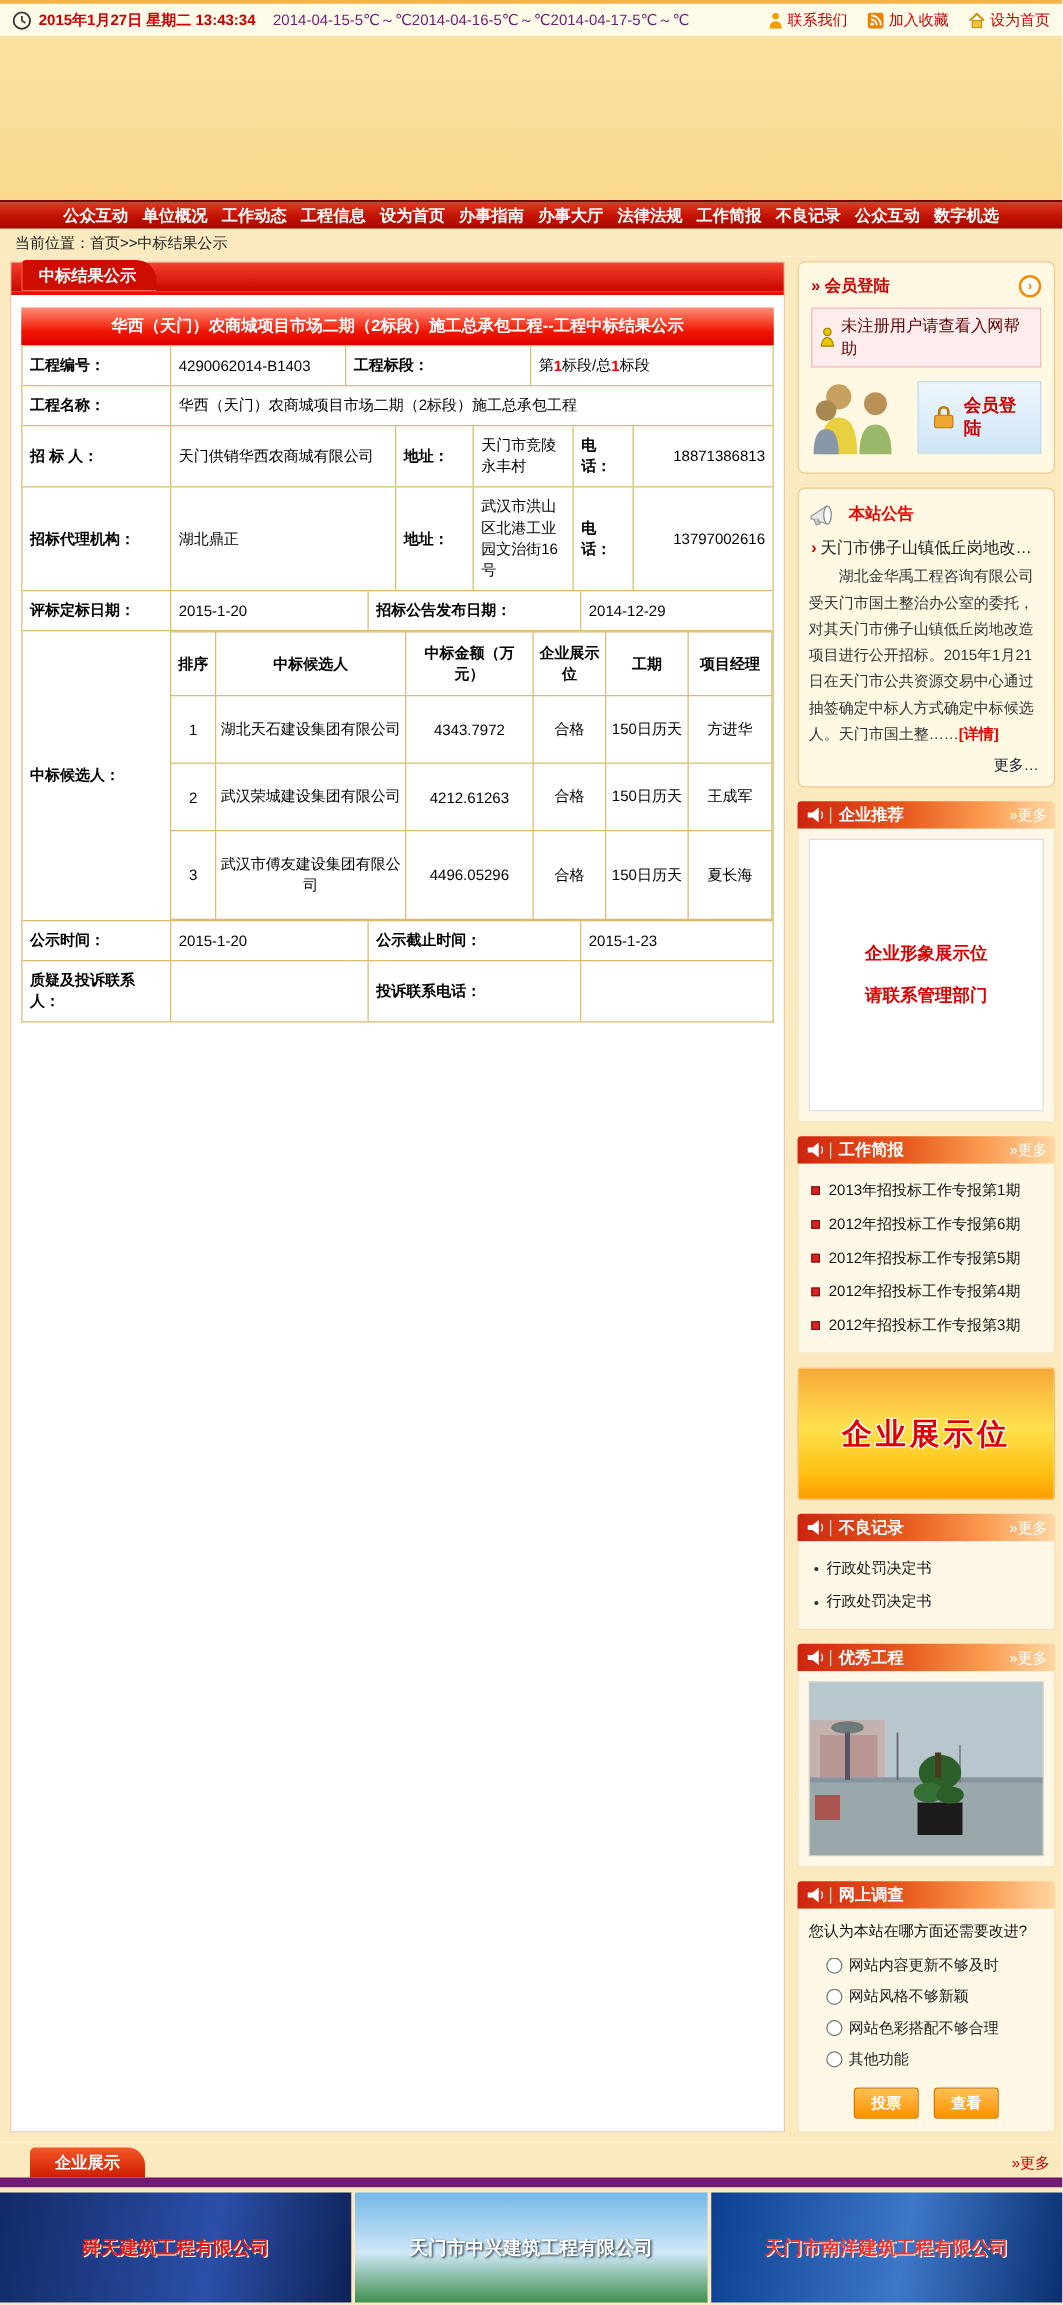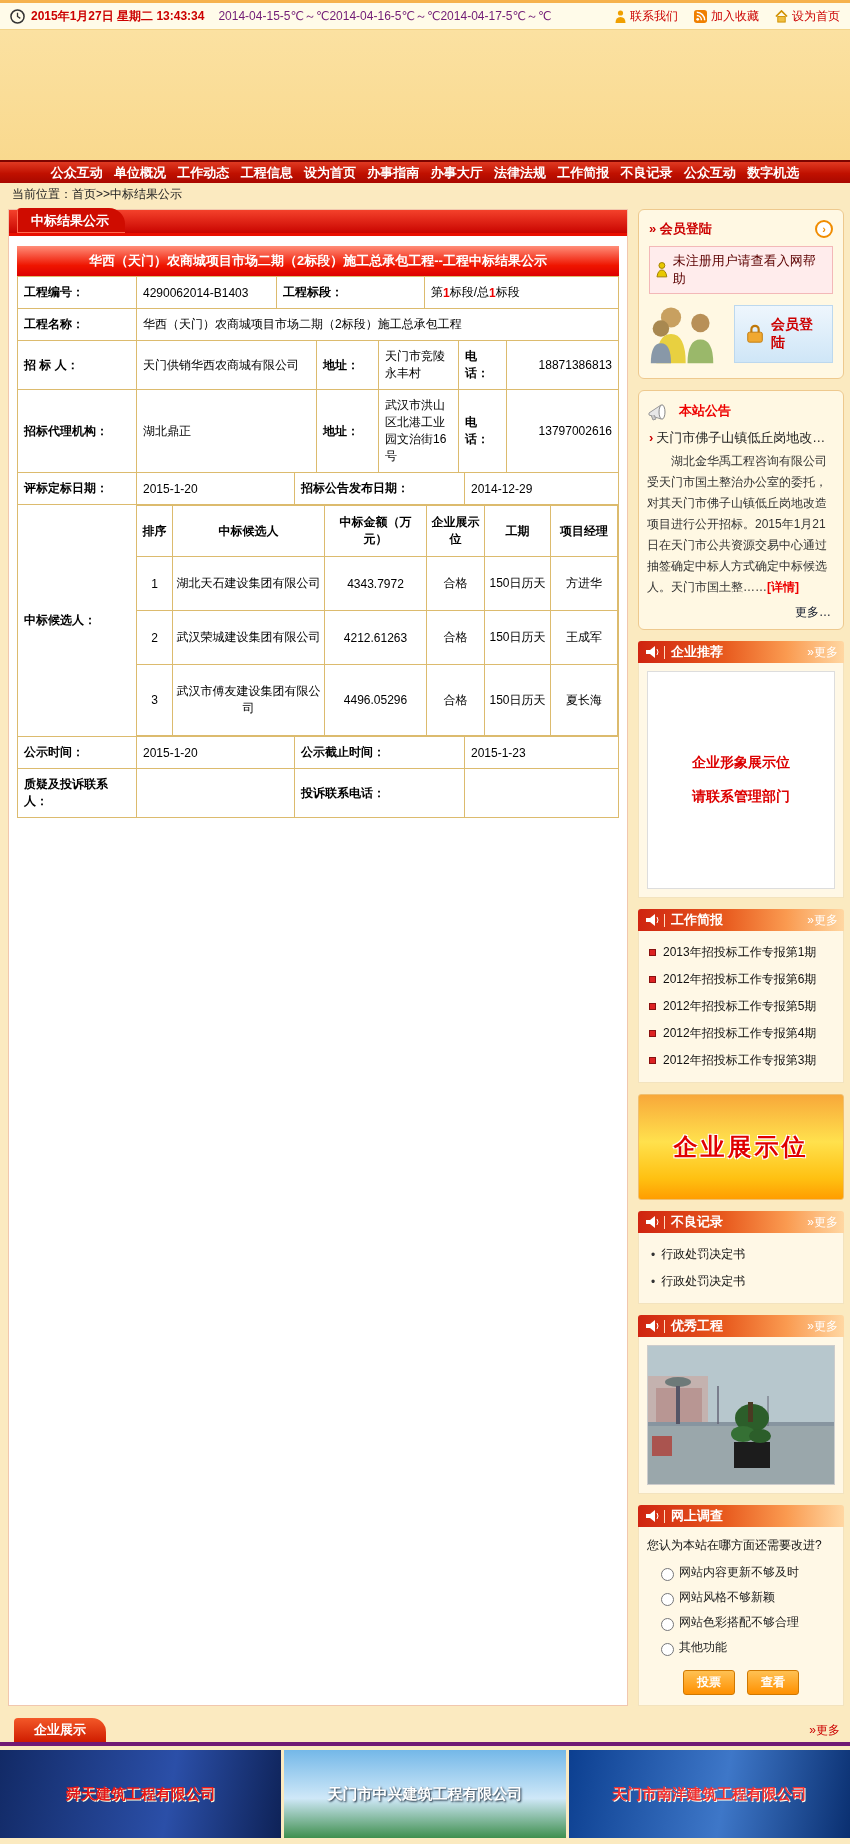--- a/index.html
+++ b/index.html
@@ -94,27 +94,27 @@
 
   .ad-banner { height:106px; border:1px solid #f0c070; border-radius:3px; margin-bottom:11px;
                background:linear-gradient(#f8a83a,#ffe14d 45%,#ffc112 80%,#ff9d00);
                display:flex; align-items:center; justify-content:center; }
   .ad-banner span { color:#e00000; font-weight:bold; font-size:24px; letter-spacing:3px;
                     text-shadow:1px 1px 0 #fff,-1px -1px 0 #fff,1px -1px 0 #fff,-1px 1px 0 #fff; }
 
   .photo { width:100%; height:140px; border:1px solid #ccc; background:linear-gradient(#9fb4c2,#c3d2d6 55%,#93a2a8 56%,#c0cacb); position:relative; overflow:hidden; }
 
   .survey-q { font-size:12px; color:#111; padding:2px 0 6px 0; }
-  .opt { display:flex; align-items:flex-end; gap:5px; font-size:12px; color:#222; padding:4px 0 4px 14px; }
+  .opt { display:flex; align-items:center; gap:5px; font-size:12px; color:#222; padding:4px 0 4px 14px; }
   .survey-btns { display:flex; gap:12px; justify-content:center; padding:10px 0 2px 0; }
   .sbtn { border:1px solid #d07800; background:linear-gradient(#ffc153,#ff9000); color:#fff; font-weight:bold;
           font-size:12px; padding:3px 13px; border-radius:3px; cursor:pointer; }
 
   
-  .showcase-head { background:#fbeac0; display:flex; align-items:flex-end; padding:4px 10px 0 14px; border-bottom:4px solid #701a75; }
+  .showcase-head { background:#fbeac0; display:flex; align-items:flex-end; padding:4px 10px 0 24px; border-bottom:8px solid #701a75; }
   .showcase-tab { background:linear-gradient(#f35828,#cf1d00); color:#fff; font-weight:bold; font-size:13px;
                   padding:3px 20px; border-radius:4px 14px 0 0; }
   .showcase-more { margin-left:auto; color:#c00; font-size:12px; padding-bottom:3px; cursor:pointer; }
   .showcase-row { background:#fbeac0; display:flex; gap:3px; padding:4px 0; }
   .cbanner { flex:1; height:88px; display:flex; align-items:center; justify-content:center; text-align:center;
              font-weight:bold; font-size:15px; padding:4px 6px; cursor:pointer; }
   .cb1 { background:linear-gradient(100deg,#122a66,#2b4fa8 60%,#0e2257); color:#e81818; text-shadow:1px 1px 0 #ffd; }
   .cb2 { background:linear-gradient(#74b8e8,#cfe8f8 55%,#3f8f4e); color:#fff; text-shadow:1px 1px 2px #123; }
   .cb3 { background:linear-gradient(100deg,#0c3f90,#3e77c8 55%,#0a2f70); color:#f33232; text-shadow:1px 1px 0 #ffe; }
   .cb4 { background:linear-gradient(#5d7fae,#8fa8c8 60%,#3c5d8d); color:#e81818; text-shadow:1px 1px 0 #ffd; }

